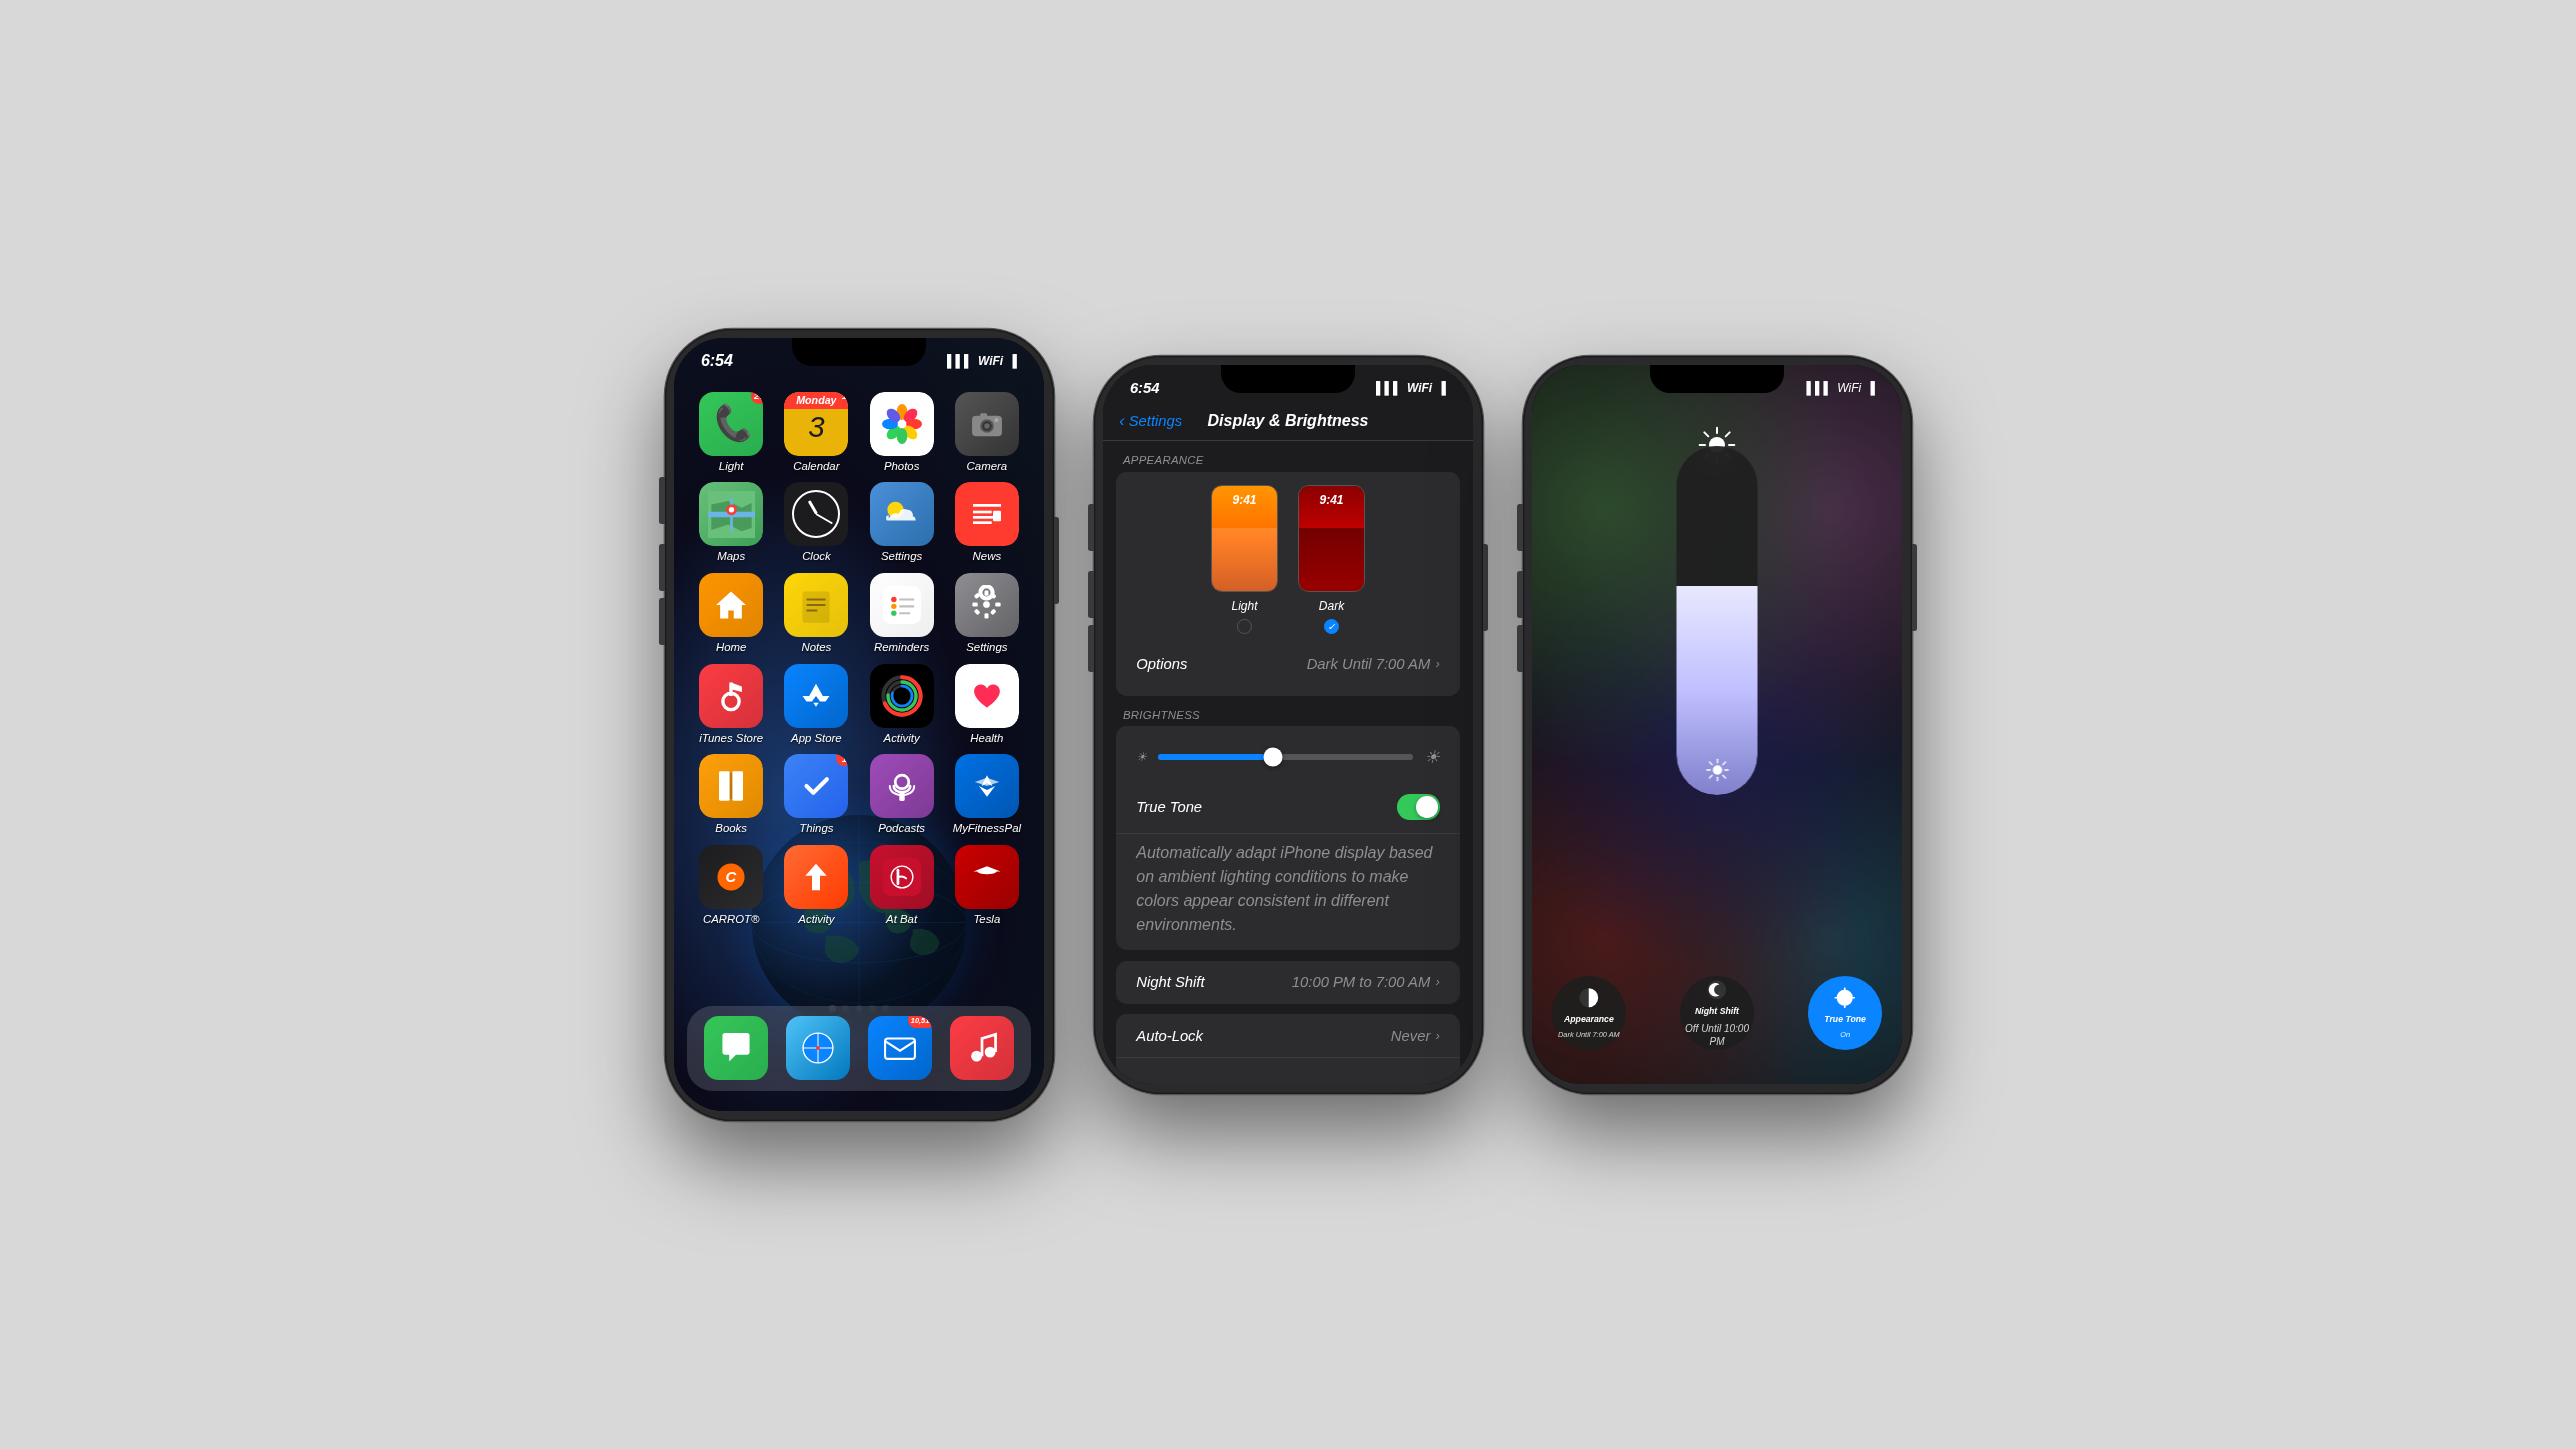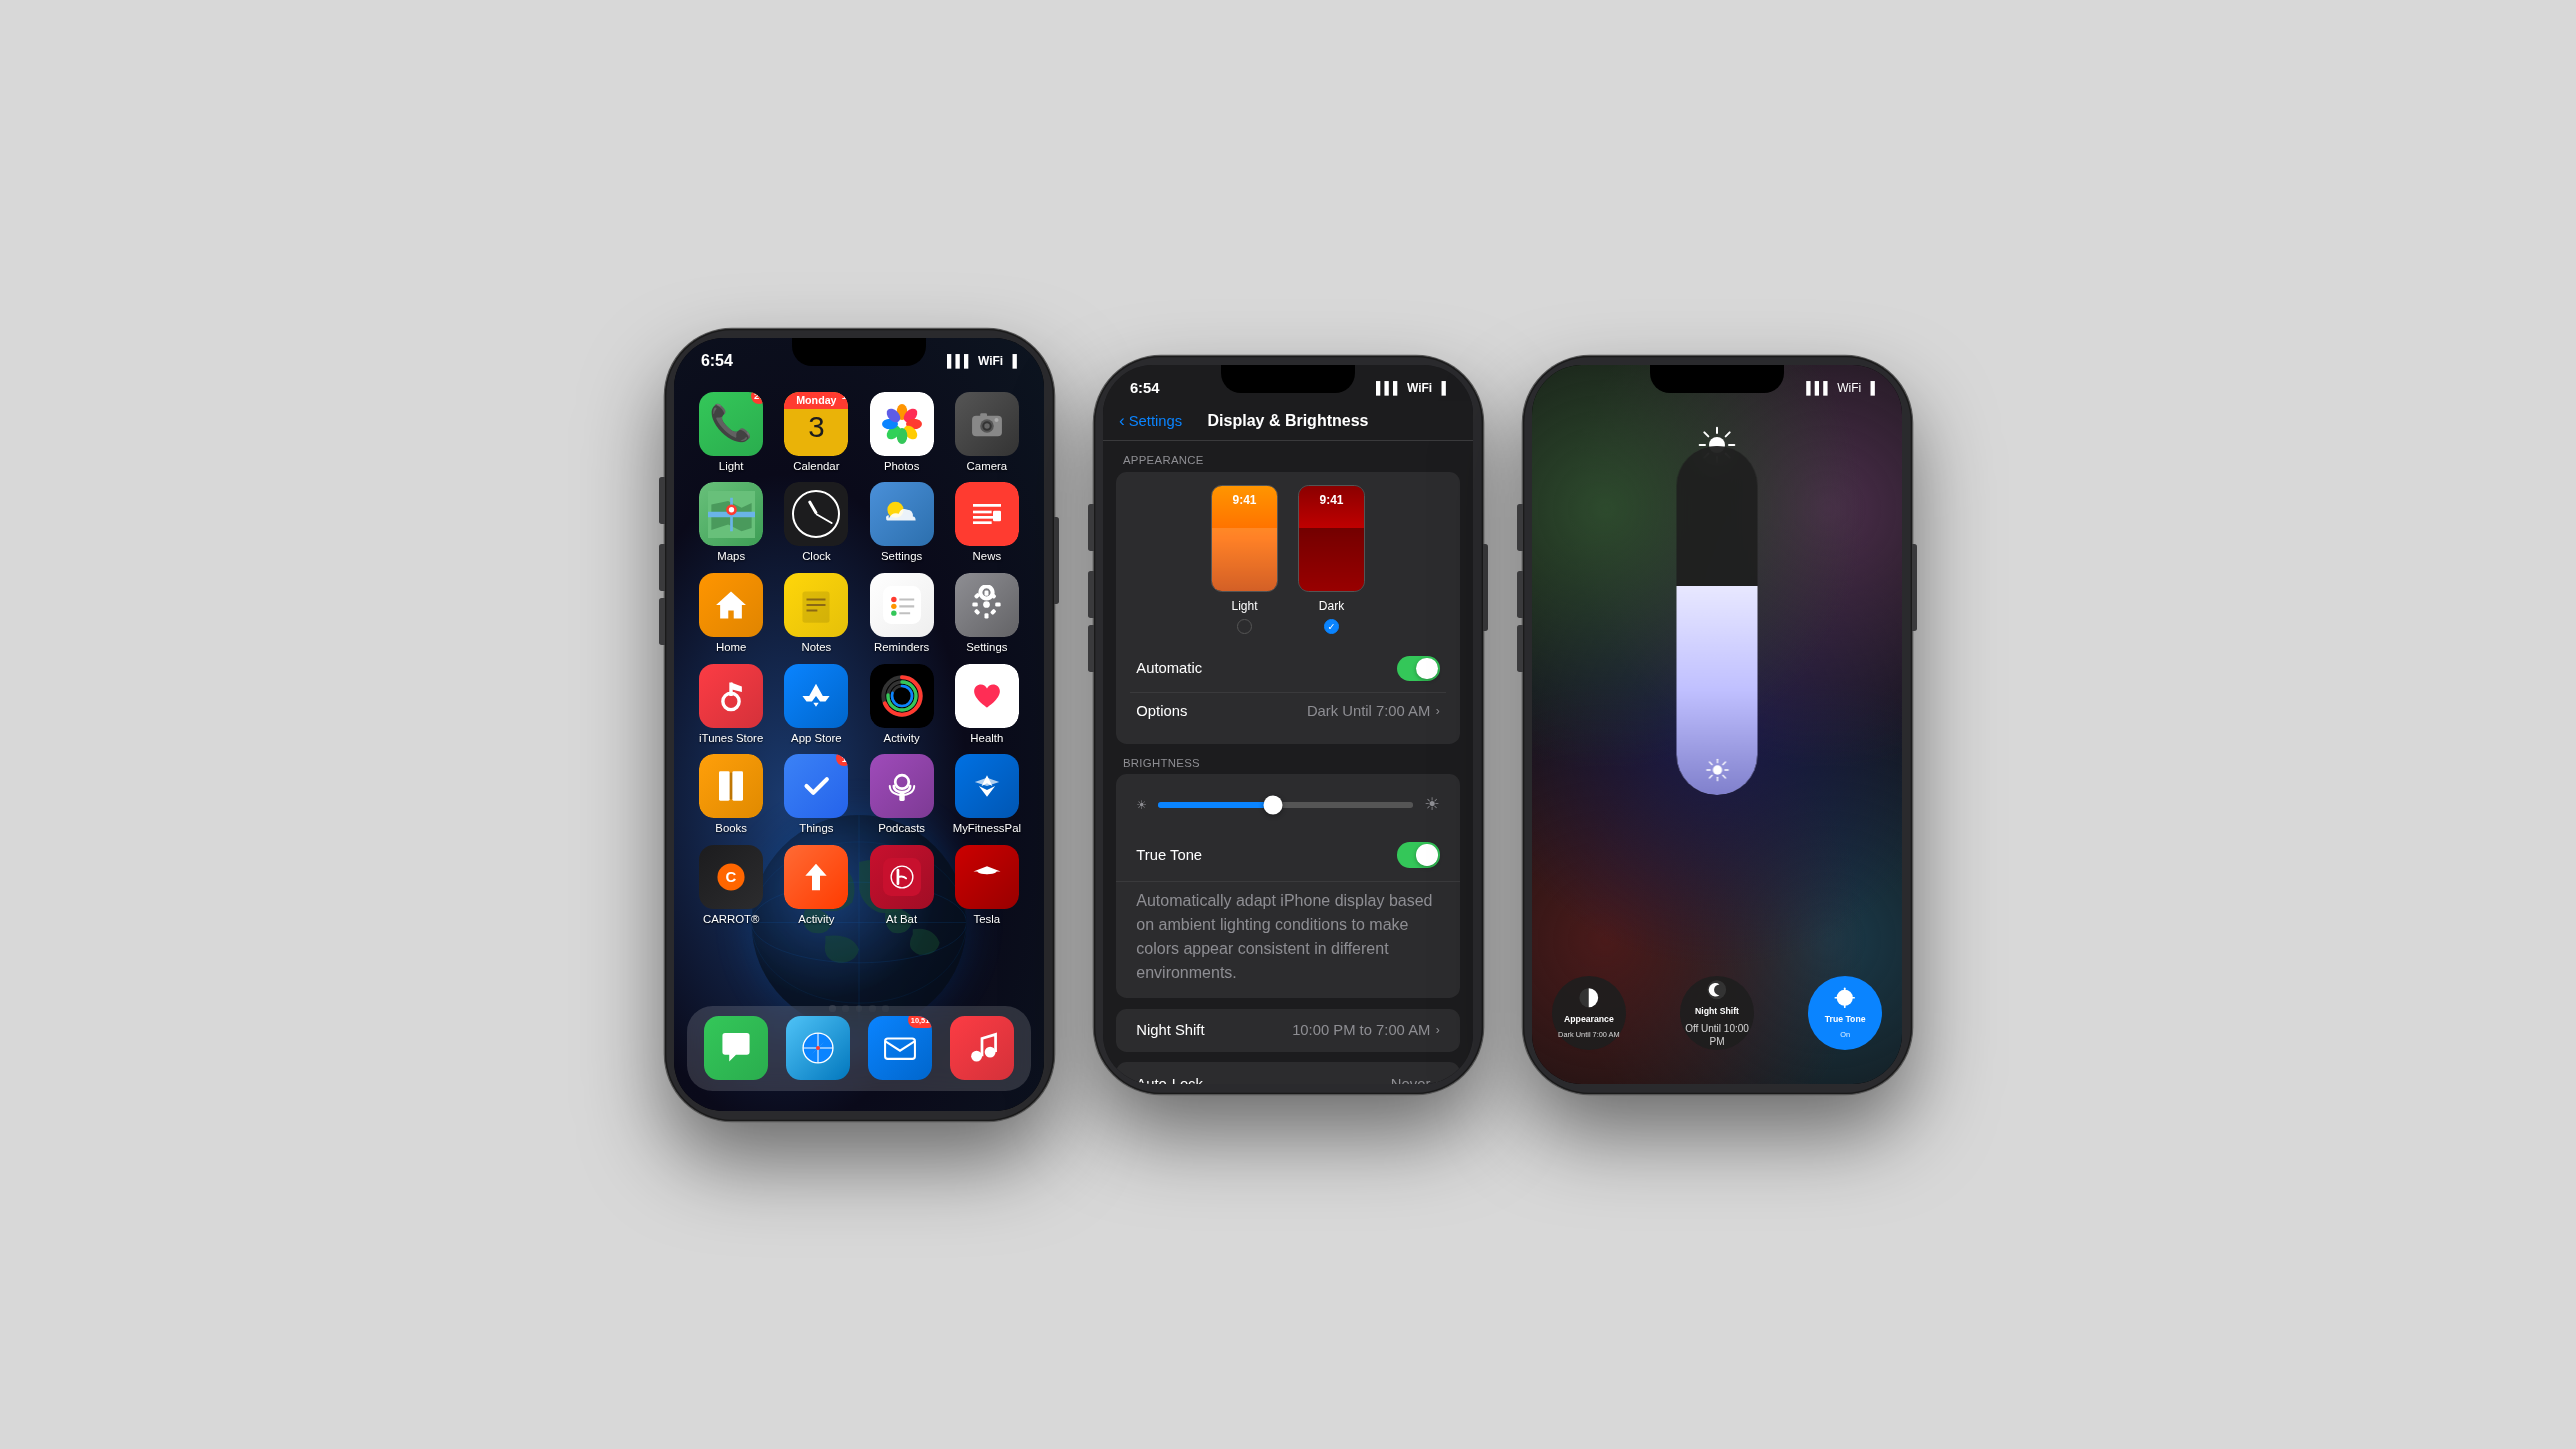--- a/index.html
+++ b/index.html
@@ -24,20 +24,21 @@
 
     
     .phone {
       position: relative;
       border-radius: 67px;
       background: #2a2a2d;
       box-shadow:
         0 0 0 1.3px #555,
         0 40px 81px rgba(0,0,0,0.5),
         inset 0 0 0 1.3px #1a1a1a;
+      font-style: italic;
     }
 
     .phone-1 { width: 389px; height: 792px; }
     .phone-2 { width: 389px; height: 738px; }
     .phone-3 { width: 389px; height: 738px; }
 
     .phone-screen {
       position: absolute;
       border-radius: 50px;
       overflow: hidden;
@@ -1167,24 +1168,20 @@
                 <div class="preview-dark">
                   <div class="preview-time">9:41</div>
                   <div style="position:absolute;bottom:0;left:0;right:0;height:60%;background:rgba(0,0,0,0.4);"></div>
                 </div>
               </div>
               <span class="appearance-label">Dark</span>
               <div class="appearance-radio selected"></div>
             </div>
           </div>
 
-          <div class="settings-row" style="padding:10.7px 6.7px; background: transparent; border-bottom: 0.7px solid #3a3a3c;">
-            <span class="settings-row-label">Automatic</span>
-            <div class="toggle"></div>
-          </div>
 
           <div class="settings-row" style="padding:10.7px 6.7px; background: transparent; border-bottom: none;">
             <span class="settings-row-label">Options</span>
             <div class="settings-row-value">
               <span>Dark Until 7:00 AM</span>
               <span class="chevron-right">›</span>
             </div>
           </div>
         </div>
 

